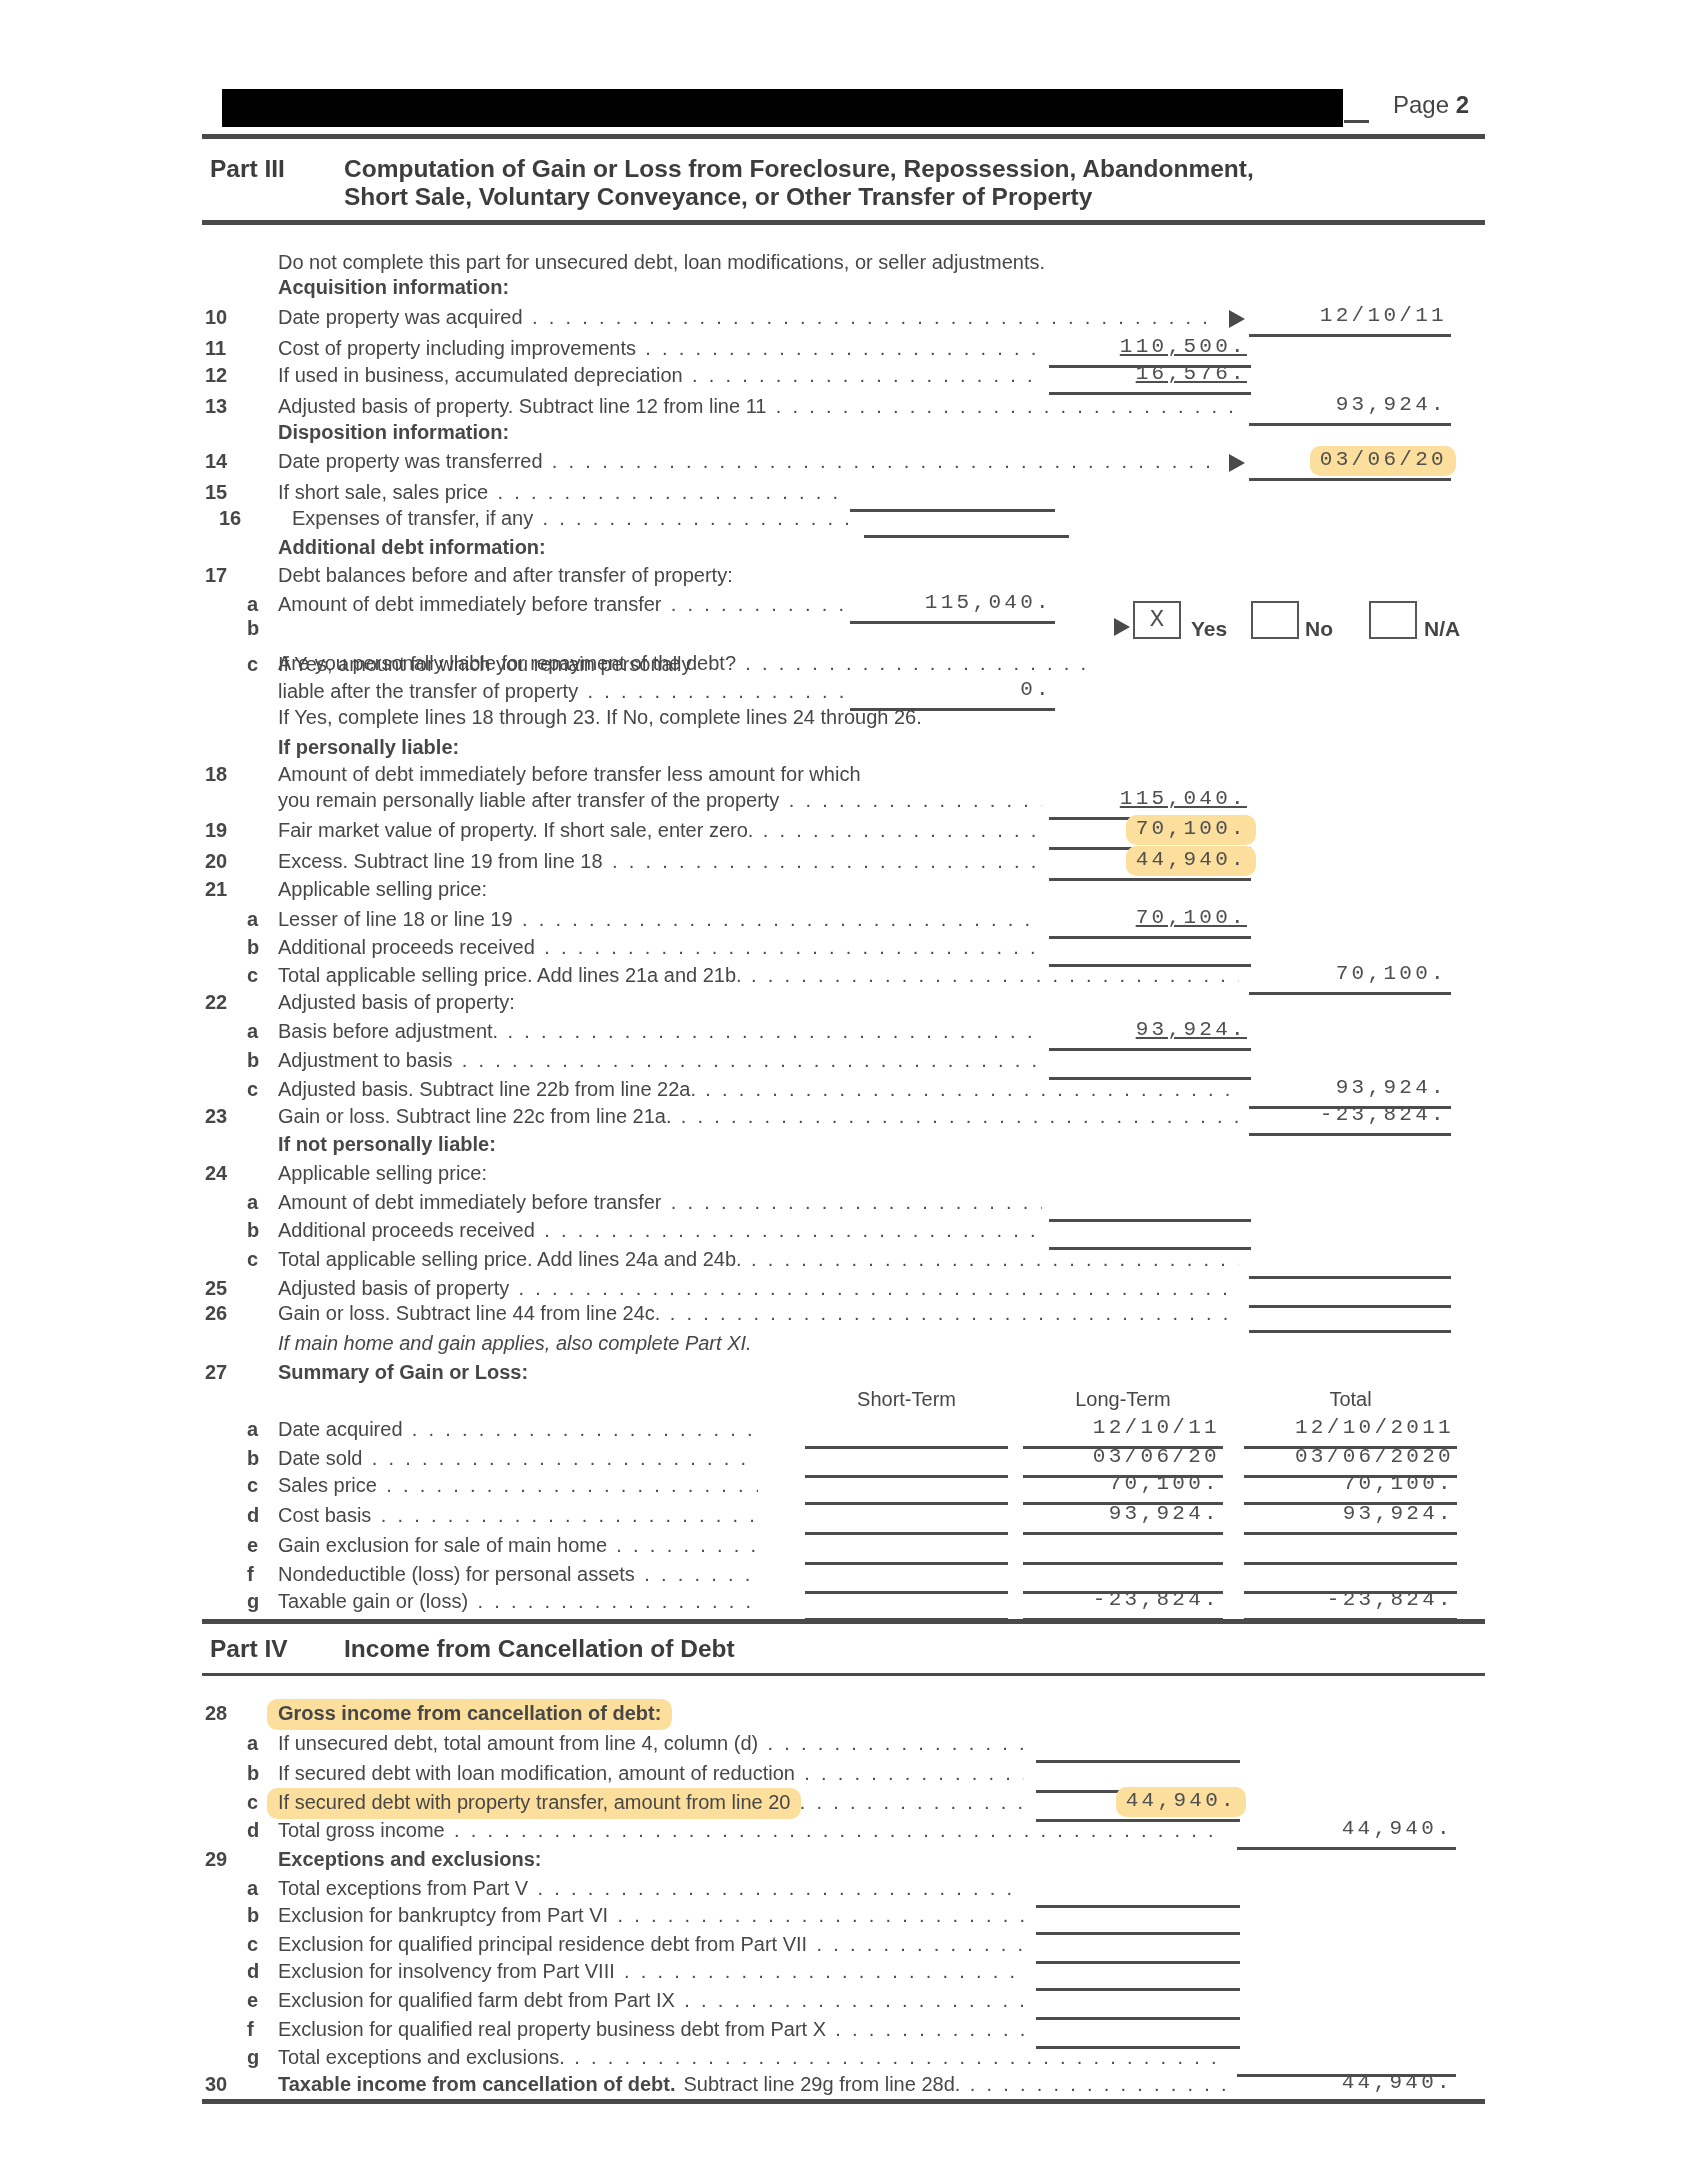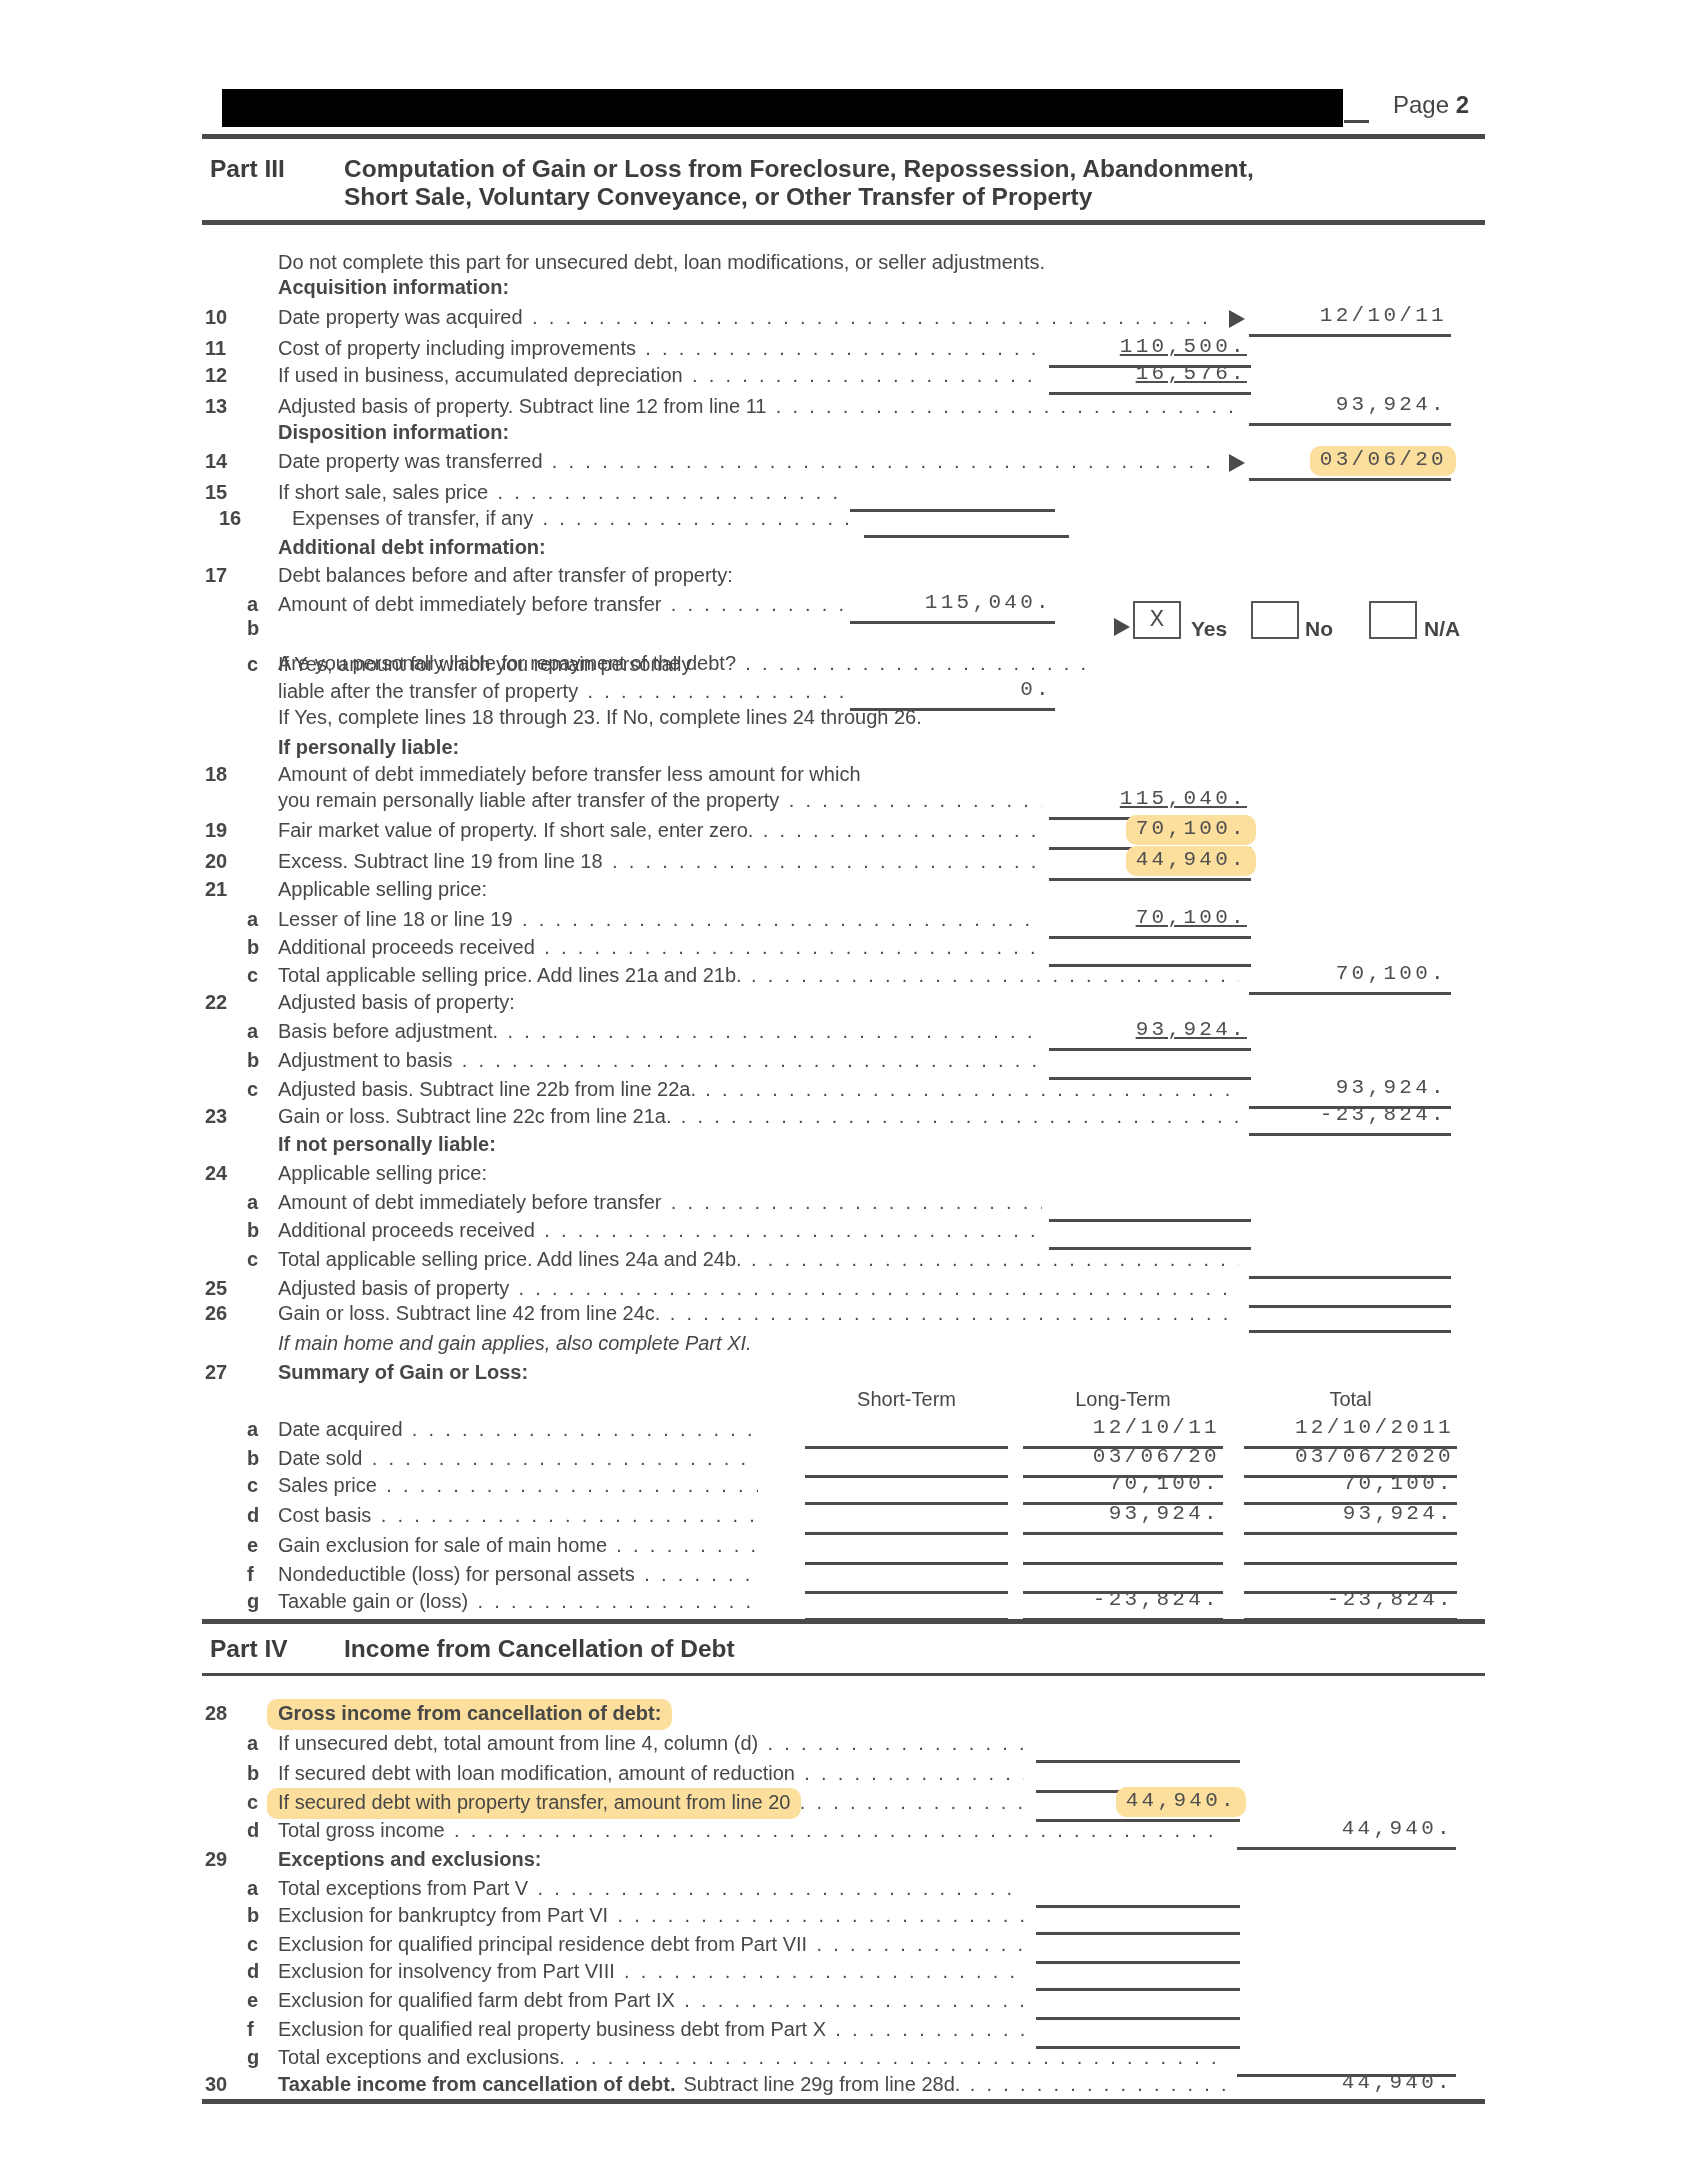--- a/index.html
+++ b/index.html
@@ -372,21 +372,21 @@
     <span class="fx w-r">
         <span class="lbl">Adjusted basis of property</span>
         <span class="dots"></span>
       </span>
     <span class="ul uR"></span>
   </div>
 
   <div class="r" style="top:1302px;">
     <span class="num">26</span>
     <span class="fx w-r">
-        <span class="lbl">Gain or loss. Subtract line 42 from line 24c.</span>
+        <span class="lbl">Gain or loss. Subtract line 44 from line 24c.</span>
         <span class="dots"></span>
       </span>
     <span class="ul uR"></span>
   </div>
 
   <div class="r" style="top:1332px;">
       <span class="txt it">If main home and gain applies, also complete Part XI.</span>
     </div>
 
   <div class="r" style="top:1361px;">

